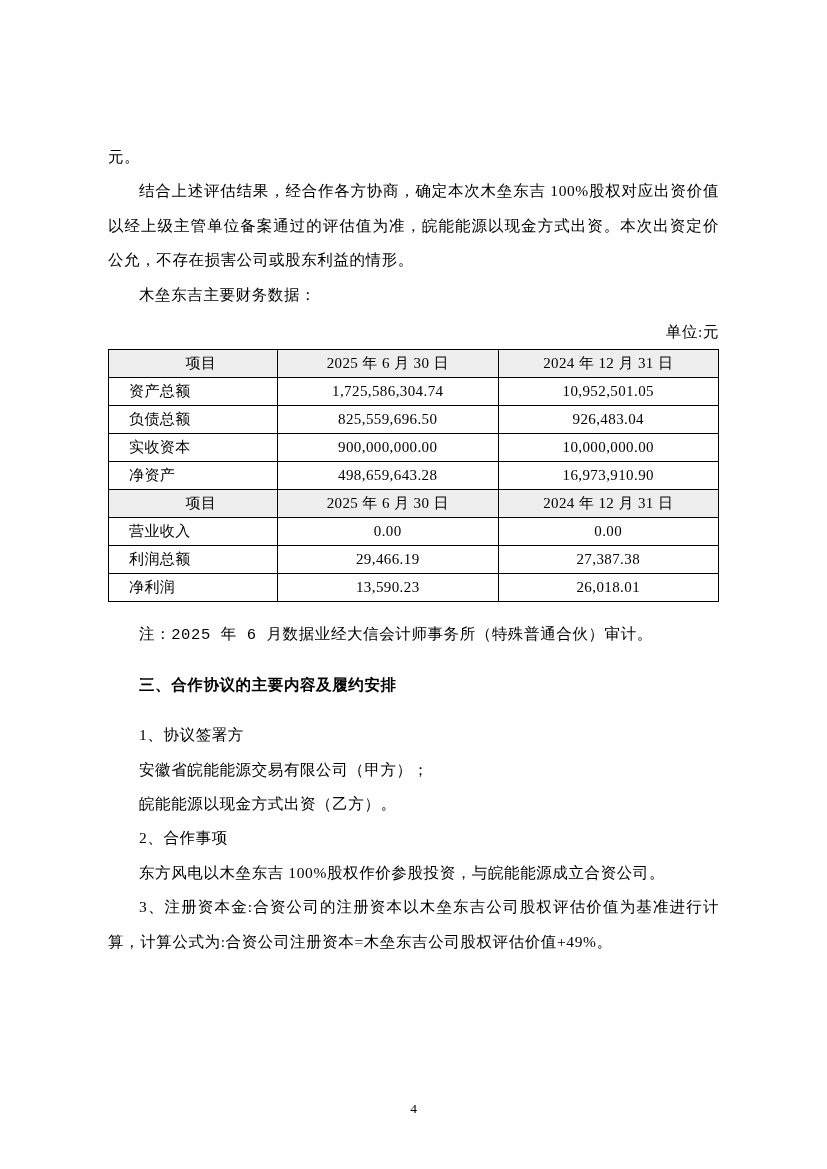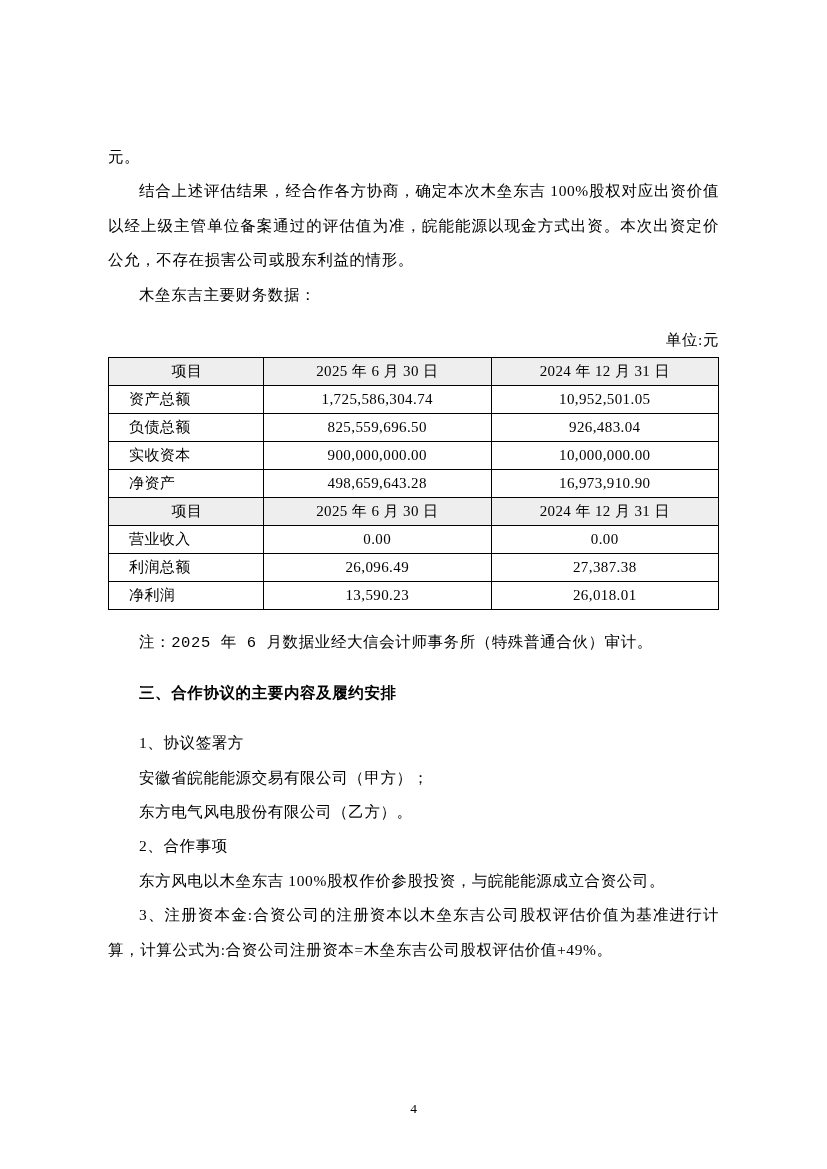--- a/index.html
+++ b/index.html
@@ -29,21 +29,21 @@
     margin: 0 0 0 0;
     letter-spacing: 0.6px;
   }
   .indent {
     text-indent: 2em;
   }
   .unit-line {
     font-size: 15.5px;
     text-align: right;
     line-height: 2.0;
-    margin-top: 12px;
+    margin-top: 4px;
     letter-spacing: 0.6px;
   }
   table.fin {
     width: 100%;
     border-collapse: collapse;
     margin-top: 2px;
     margin-bottom: 4px;
     font-size: 15px;
     table-layout: fixed;
   }
@@ -58,21 +58,21 @@
   table.fin td.label {
     text-align: left;
     padding-left: 20px;
     width: 140px;
   }
   table.fin tr.header td {
     background: #eeeeee;
   }
   table.fin tr.header td.label {
     text-align: center;
-    padding-left: 8px;
+    padding-left: 22px;
   }
   .num {
     font-family: "Liberation Serif", "DejaVu Serif", serif;
     letter-spacing: 1.1px;
   }
   .note {
     font-size: 15.5px;
     line-height: 2.2;
     text-indent: 2em;
     letter-spacing: 0.6px;
@@ -137,36 +137,36 @@
         <td>2025 年 6 月 30 日</td>
         <td>2024 年 12 月 31 日</td>
       </tr>
       <tr>
         <td class="label">营业收入</td>
         <td class="num">0.00</td>
         <td class="num">0.00</td>
       </tr>
       <tr>
         <td class="label">利润总额</td>
-        <td class="num">26,096.49</td>
+        <td class="num">29,466.19</td>
         <td class="num">27,387.38</td>
       </tr>
       <tr>
         <td class="label">净利润</td>
         <td class="num">13,590.23</td>
         <td class="num">26,018.01</td>
       </tr>
     </tbody>
   </table>
 
   <p class="note">注：2025 年 6 月数据业经大信会计师事务所（特殊普通合伙）审计。</p>
 
   <p class="heading">三、合作协议的主要内容及履约安排</p>
 
   <p class="para indent">1、协议签署方</p>
   <p class="para indent">安徽省皖能能源交易有限公司（甲方）；</p>
-  <p class="para indent">东方电气风电股份有限公司（乙方）。</p>
+  <p class="para indent">皖能能源以现金方式出资（乙方）。</p>
   <p class="para indent">2、合作事项</p>
   <p class="para indent">东方风电以木垒东吉 100%股权作价参股投资，与皖能能源成立合资公司。</p>
   <p class="para indent">3、注册资本金:合资公司的注册资本以木垒东吉公司股权评估价值为基准进行计算，计算公式为:合资公司注册资本=木垒东吉公司股权评估价值+49%。</p>
 
   <div class="page-number">4</div>
 </div>
 
 </body></html>

